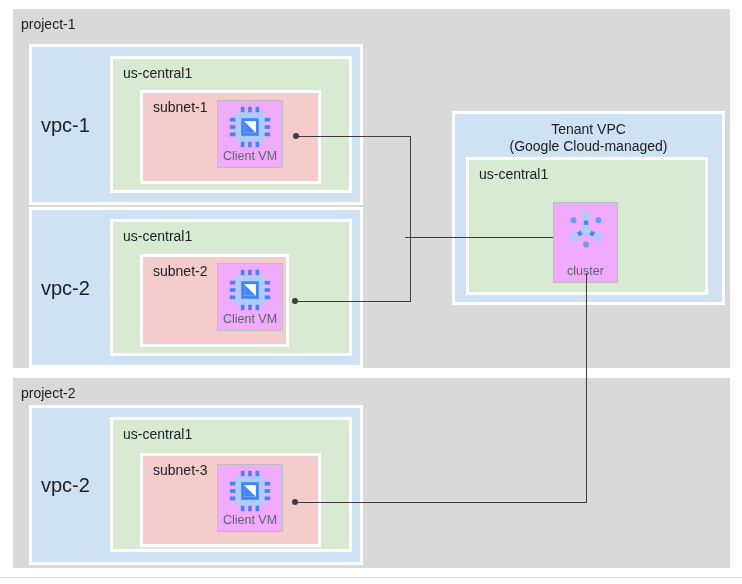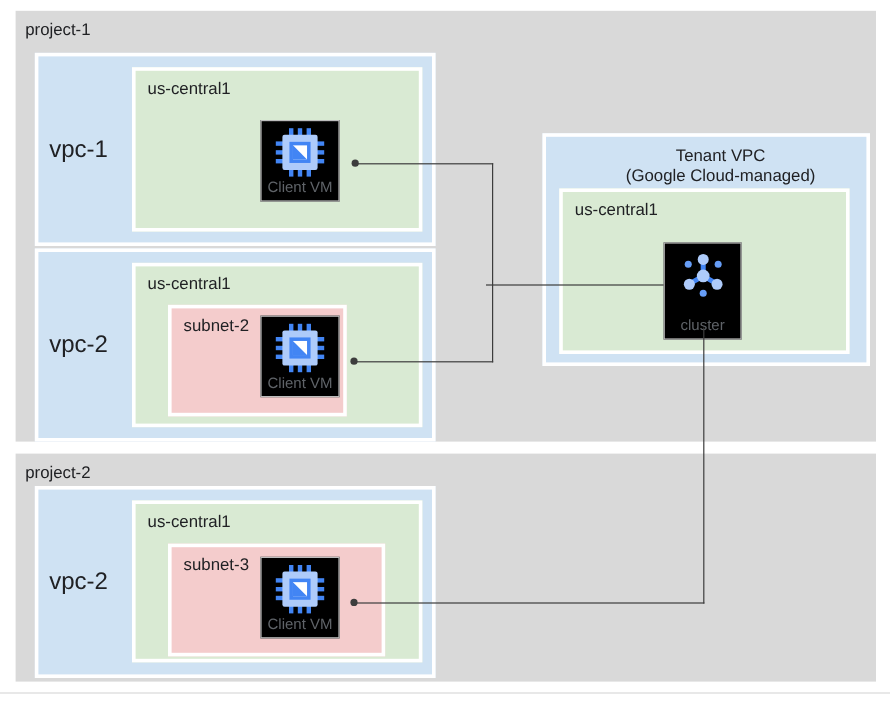--- a/index.html
+++ b/index.html
@@ -28,38 +28,37 @@
     position: absolute; left: 9px; top: 50%;
     transform: translateY(-50%);
     font-size: 20px; white-space: nowrap;
   }
   .region-label, .subnet-label {
     position: absolute; left: 10px; top: 6px;
     font-size: 14px; white-space: nowrap;
   }
 
   .node {
-    background: #000000;
+    background: #f0abfc;
     border: 1px solid #bdbdbd;
     display: flex; flex-direction: column;
     align-items: center; justify-content: space-between;
     padding: 4px 1px 3px 1px;
   }
   .node svg { display: block; }
   .node-label {
     font-size: 12.5px; color: #5f6368; white-space: nowrap;
     line-height: 15px;
   }
 
   .tenant { background: #cfe2f3; border: 3px solid #ffffff; }
   .tenant-title {
     position: absolute; left: 455px; top: 121px; width: 267px;
     text-align: center; font-size: 14px; line-height: 17px;
     white-space: nowrap;
-    padding-left: 12px;
   }
 
   .line { background: #3d3d3d; }
   .dot  {
     width: 6px; height: 6px; border-radius: 50%;
     background: #3d3d3d;
   }
   .bottom-divider { background: #dadada; }
 </style>
 </head>
@@ -72,20 +71,23 @@
   </div>
   <div class="abs project" style="left:13px; top:378px; width:717px; height:190px;">
     <span class="project-label">project-2</span>
   </div>
 
   <div class="abs vpc" style="left:29px; top:44px; width:334px; height:161px;">
     <span class="vpc-label">vpc-1</span>
   </div>
   <div class="abs region" style="left:110px; top:56px; width:242px; height:137px;">
     <span class="region-label">us-central1</span>
+  </div>
+  <div class="abs subnet" style="left:140px; top:90px; width:181px; height:94px;">
+    <span class="subnet-label">subnet-1</span>
   </div>
 
   <div class="abs vpc" style="left:29px; top:207px; width:334px; height:161px;">
     <span class="vpc-label">vpc-2</span>
   </div>
   <div class="abs region" style="left:110px; top:219px; width:242px; height:137px;">
     <span class="region-label">us-central1</span>
   </div>
   <div class="abs subnet" style="left:140px; top:254px; width:149px; height:93px;">
     <span class="subnet-label">subnet-2</span>

